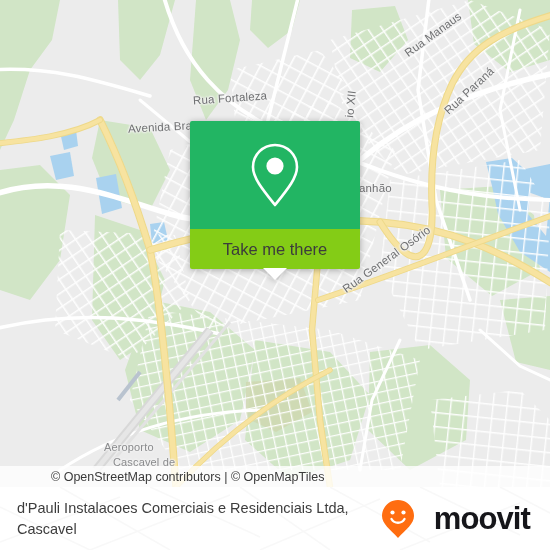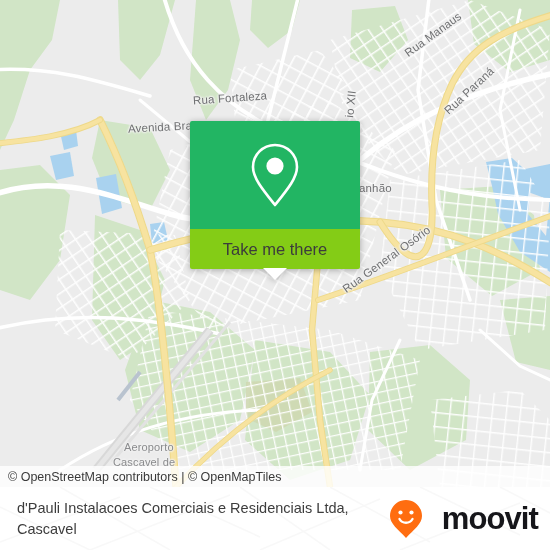--- a/index.html
+++ b/index.html
@@ -99,20 +99,21 @@
     display: flex;
     align-items: center;
     background: rgba(255,255,255,0.80);
   }
   .attrib-text {
     font-size: 12.5px;
     color: #3a3a3a;
     padding-left: 8px;
     font-family: "Liberation Sans", sans-serif;
     white-space: nowrap;
+    margin-left: 43px;
   }
 
   
   .footer {
     position: absolute;
     left: 0;
     top: 487px;
     width: 550px;
     height: 63px;
     background: #ffffff;
@@ -122,21 +123,21 @@
     position: absolute;
     left: 0; top: 0;
     opacity: .45;
   }
   .footer-inner {
     position: relative;
     height: 100%;
     display: flex;
     align-items: center;
     justify-content: space-between;
-    padding: 0 12px 0 17px;
+    padding: 0 20px 0 17px;
     box-sizing: border-box;
   }
   .footer-title {
     font-size: 14.5px;
     color: #3d3d3d;
     line-height: 1.42;
     max-width: 390px;
     font-family: "Liberation Sans", sans-serif;
   }
   .brand {
@@ -268,21 +269,21 @@
     <div class="map-label" style="left:406px; top:48px; transform:rotate(-36deg); transform-origin:left center;">Rua Manaus</div>
 
     <div class="map-label" style="left:446px; top:106px; transform:rotate(-43deg); transform-origin:left center;">Rua Paraná</div>
 
     <div class="map-label" style="left:337px; top:98px; transform:rotate(-84deg); transform-origin:center center;">io XII</div>
 
     <div class="map-label" style="left:359px; top:182px;">anhão</div>
 
     <div class="map-label" style="left:344px; top:284px; transform:rotate(-36deg); transform-origin:left center;">Rua General Osório</div>
 
-    <div class="map-label place" style="left:124px; top:441px;">Aeroporto</div>
+    <div class="map-label place" style="left:104px; top:441px;">Aeroporto</div>
 
     <div class="map-label place" style="left:113px; top:456px;">Cascavel de</div>
 
     <div class="popup">
       <div class="popup-head">
         <svg width="56" height="70" viewBox="0 0 56 70">
           <path d="M28 5 C 15.8 5, 6 14.8, 6 27 C 6 38, 16 50, 28 65 C 40 50, 50 38, 50 27 C 50 14.8, 40.2 5, 28 5 Z" fill="none" stroke="#ffffff" stroke-width="2.6" stroke-linejoin="round"></path>
           <circle cx="28" cy="26" r="8.6" fill="#ffffff"></circle>
         </svg>
       </div>

